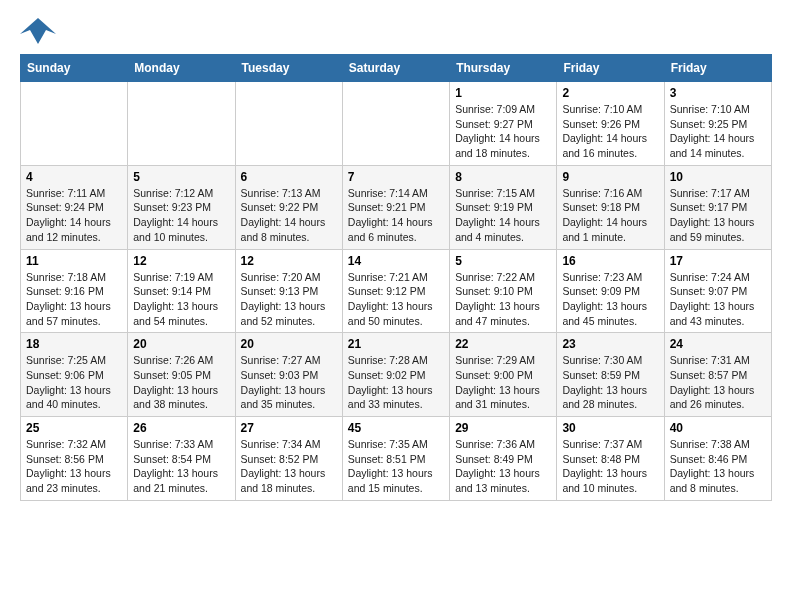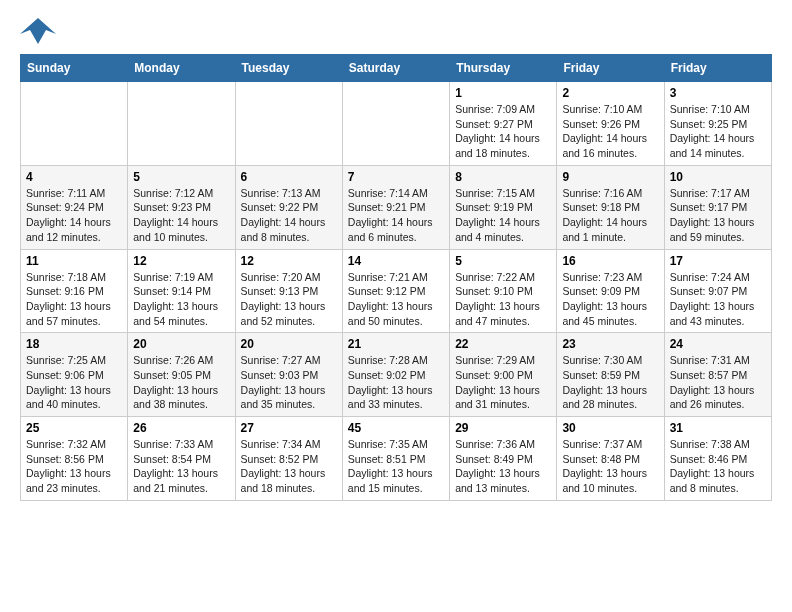--- a/index.html
+++ b/index.html
@@ -252,18 +252,18 @@
         </td>
         <td>
           <span class="day-num">29</span>
           <div class="day-info">Sunrise: 7:36 AM<br>Sunset: 8:49 PM<br>Daylight: 13 hours<br>and 13 minutes.</div>
         </td>
         <td>
           <span class="day-num">30</span>
           <div class="day-info">Sunrise: 7:37 AM<br>Sunset: 8:48 PM<br>Daylight: 13 hours<br>and 10 minutes.</div>
         </td>
         <td>
-          <span class="day-num">31</span>
+          <span class="day-num">40</span>
           <div class="day-info">Sunrise: 7:38 AM<br>Sunset: 8:46 PM<br>Daylight: 13 hours<br>and 8 minutes.</div>
         </td>
       </tr>
     </tbody>
 </table>
 
 </body></html>

